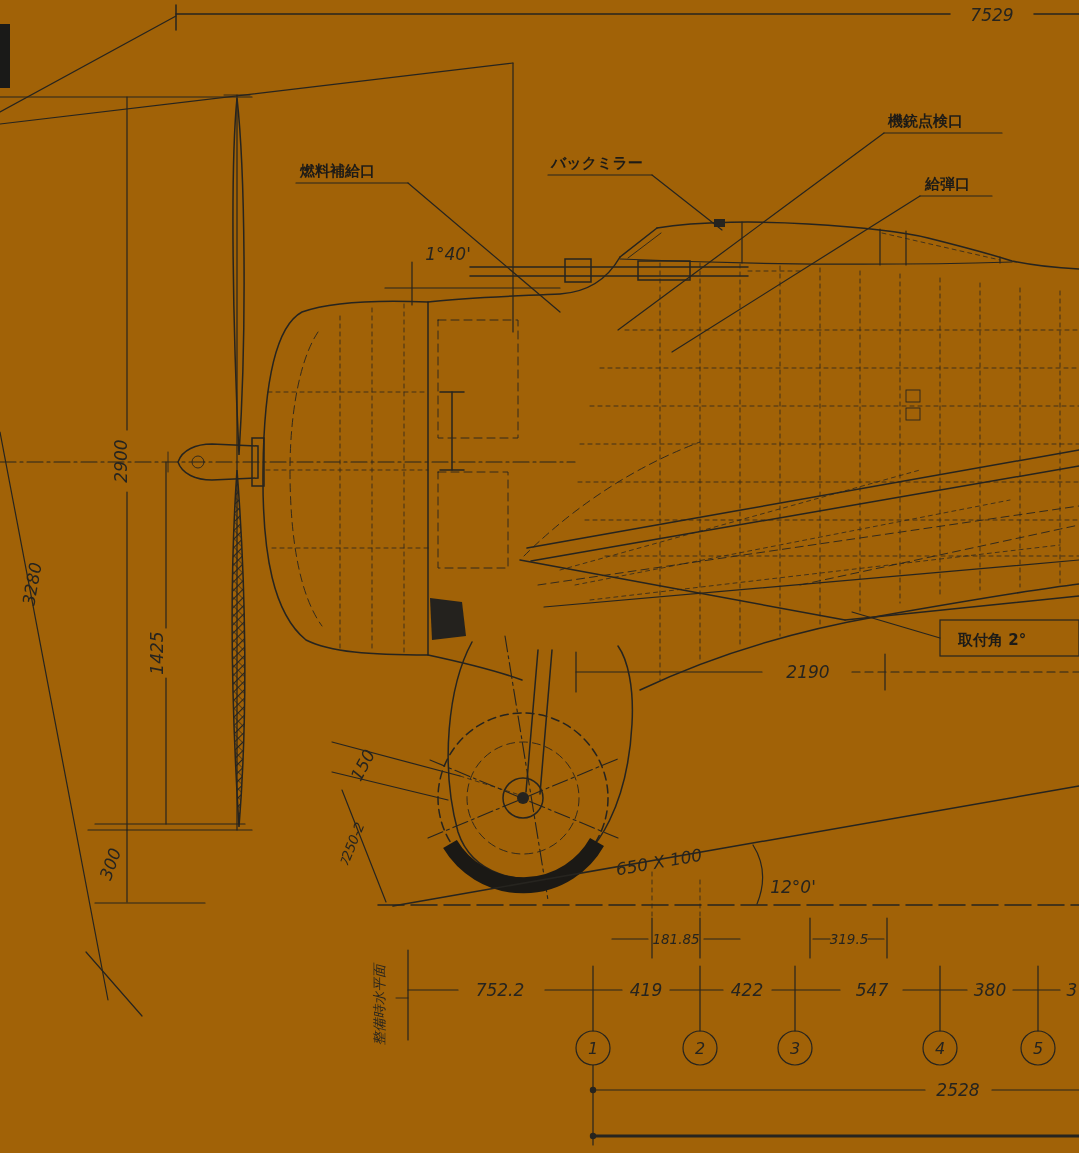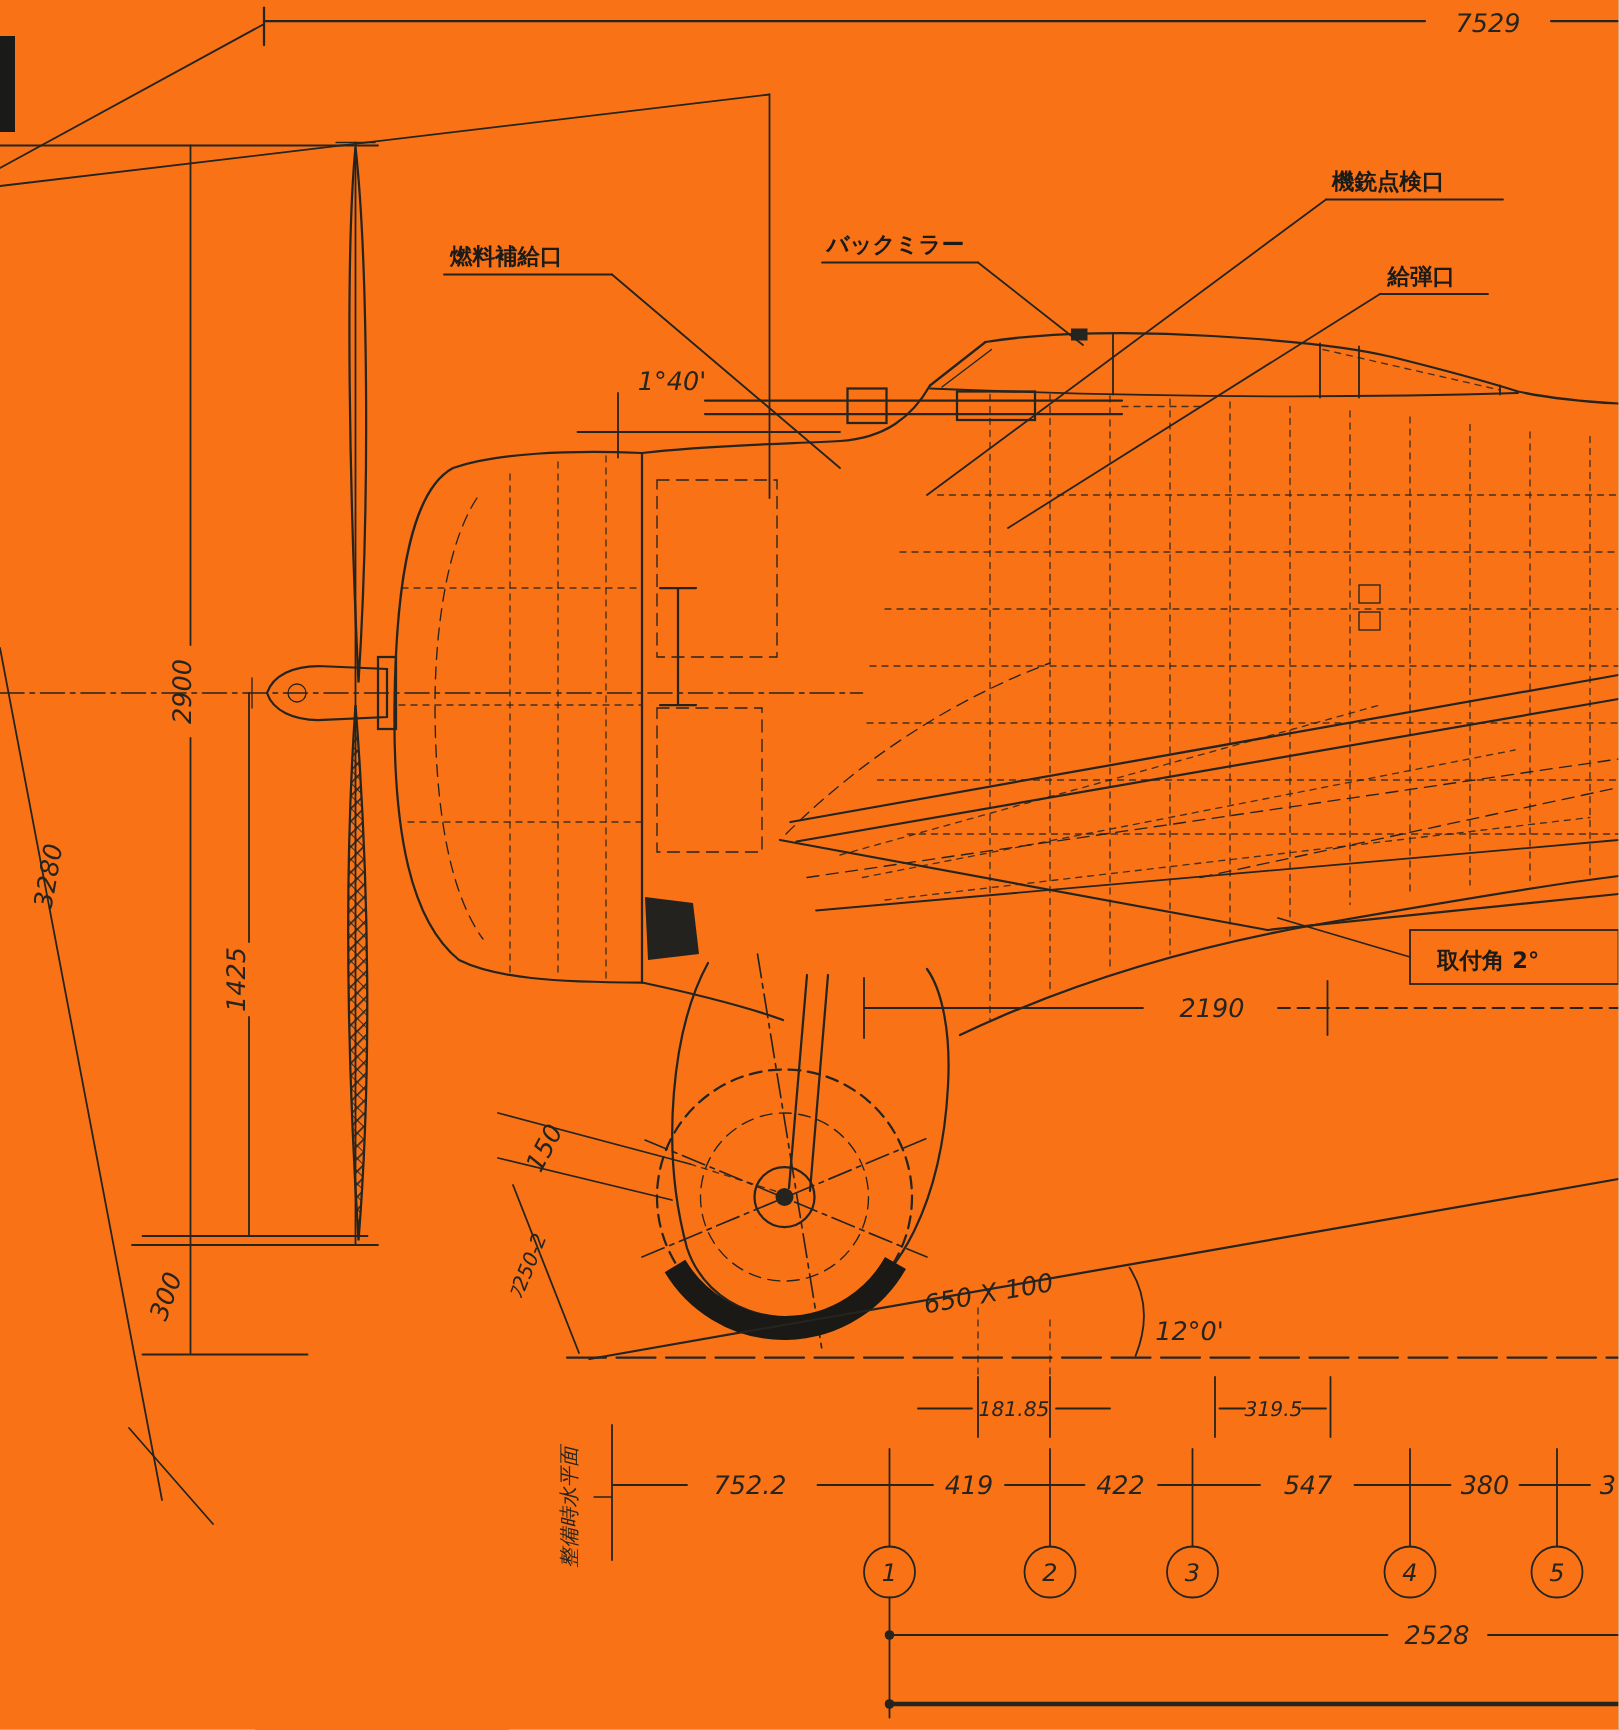--- a/index.html
+++ b/index.html
@@ -1,16 +1,16 @@
 <!DOCTYPE html>
 <html><head>
 <meta charset="utf-8">
 <style>
   html,body{margin:0;padding:0;background:#c9c7c2;}
-  #page{position:relative;width:1079px;height:1153px;background:#f97316;overflow:hidden;
+  #page{position:relative;width:1079px;height:1153px;background:#a16207;overflow:hidden;
         font-family:"DejaVu Sans",sans-serif;}
   svg{position:absolute;left:0;top:0;}
   .ln{stroke:#26241f;stroke-width:1.5;fill:none;stroke-linecap:round;}
   .md{stroke-width:1.2;}
   .thin{stroke-width:0.9;}
   .thick{stroke-width:3;}
   .dash{stroke-dasharray:8 5;}
   .dashf{stroke-dasharray:4 4;stroke-width:0.9;opacity:.85;}
   .dd{stroke-dasharray:16 4 3 4;stroke-width:1.1;}
   .dim{font:italic 17px "DejaVu Sans",sans-serif;fill:#26241f;text-anchor:middle;}

